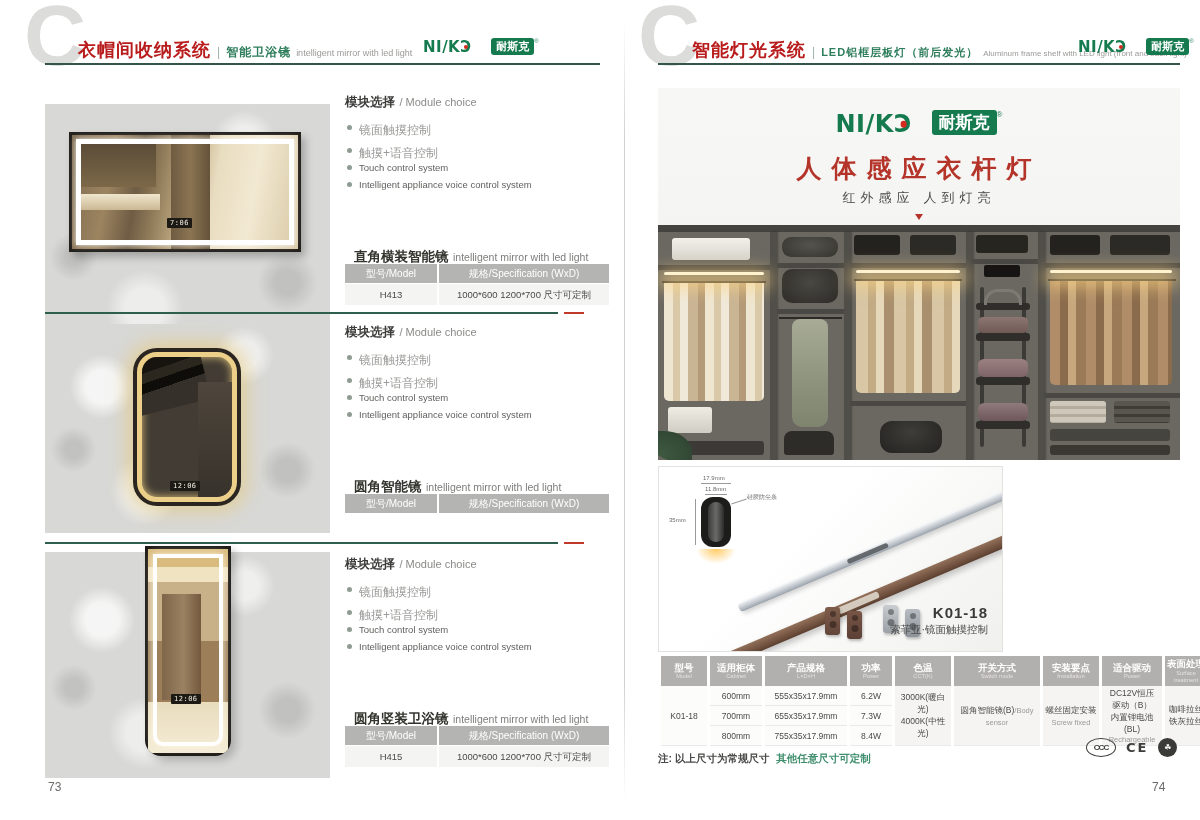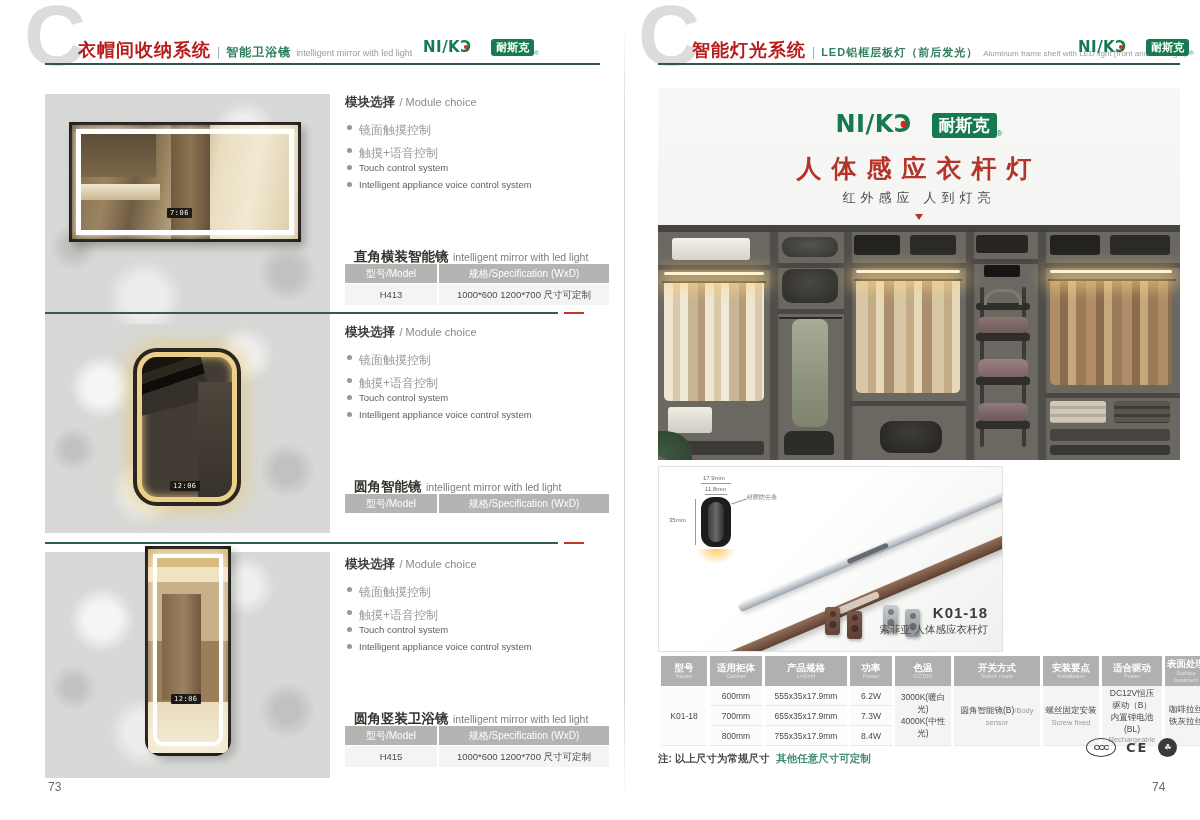--- a/index.html
+++ b/index.html
@@ -10,21 +10,21 @@
   
   .c-mark { position:absolute; top:-14px; font-family:"Liberation Sans",sans-serif; font-weight:bold; font-size:86px; color:#dcdcdb; z-index:0; }
   .hdr { position:absolute; top:38px; height:22px; z-index:2; white-space:nowrap; }
   .hdr-cat { font-size:18px; font-weight:bold; color:#b91c1c; letter-spacing:1px; }
   .hdr-bar { color:#9bb3a8; margin:0 6px; font-size:12px; }
   .hdr-sub { font-size:12px; font-weight:bold; color:#2e7d5b; letter-spacing:1px; }
   .hdr-en { font-size:9px; color:#9a9a98; margin-left:5px; }
   .hdr-rule { position:absolute; top:63px; height:2px; background:#33554a; z-index:1; }
 
   
-  .nisko { display:inline-flex; align-items:flex-end; white-space:nowrap; }
+  .nisko { display:inline-flex; align-items:flex-start; white-space:nowrap; }
   .nk-txt { font-weight:bold; color:#157a4e; letter-spacing:.5px; font-family:"DejaVu Sans",sans-serif; }
   .nk-o { position:relative; font-weight:bold; color:#157a4e; font-family:"DejaVu Sans",sans-serif; }
   .nk-o i { position:absolute; left:55%; top:50%; transform:translate(-50%,-50%); width:.28em; height:.28em; background:#d42b1e; border-radius:50%; }
   .nk-cn { background:#157a4e; color:#fff; font-weight:bold; border-radius:3px; margin-left:20px; display:inline-block; line-height:1; }
   .nk-reg { color:#157a4e; vertical-align:top; }
 
   
   .marble { position:absolute; left:45px; width:285px; background:#d8d8d6;
     background-image:
       radial-gradient(circle at 20% 30%, rgba(255,255,255,.75) 0 6%, rgba(255,255,255,0) 12%),
@@ -156,21 +156,21 @@
   <div class="hdr" style="left:423px; font-size:15px;">
     <span class="nisko">
       <span class="nk-txt">NI/K</span>
         <span class="nk-o"><span>Ɔ</span><i></i></span>
       <span class="nk-cn" style="font-size:11px; padding:3px 5px;">耐斯克</span>
       <sup class="nk-reg" style="font-size:6px;">®</sup>
     </span>
   </div>
   <div class="hdr-rule" style="left:45px; width:555px;"></div>
 
-  <div class="marble" style="top:94px; height:255px;">
+  <div class="marble" style="top:104px; height:255px;">
     <div class="mir-frame" style="left:24px; top:28px; width:232px; height:120px;">
       <div class="mir-scene1">
         <div class="cab"></div>
           <div class="vanity"></div>
           <div class="door"></div>
       </div>
       <div class="mir-led"></div>
       <div class="clock" style="left:98px; top:86px;">7:06</div>
     </div>
   </div>
@@ -405,21 +405,21 @@
     <div class="bracket" style="left:224px; top:138px; background:linear-gradient(180deg,#c9cdd1,#9aa0a6);">
         <i class="bk-hole1"></i>
         <i class="bk-hole2"></i>
       </div>
     <div class="bracket" style="left:246px; top:142px; background:linear-gradient(180deg,#b7bcc1,#8d9399);">
         <i class="bk-hole1"></i>
         <i class="bk-hole2"></i>
       </div>
 
     <div class="k-model">K01-18</div>
-    <div class="k-name">索菲亚·人体感应衣杆灯</div>
+    <div class="k-name">索菲亚·镜面触摸控制</div>
   </div>
 
 
   <table class="spec">
     <colgroup>
       <col style="width:46px">
         <col style="width:52px">
         <col style="width:82px">
         <col style="width:42px">
         <col style="width:56px">

